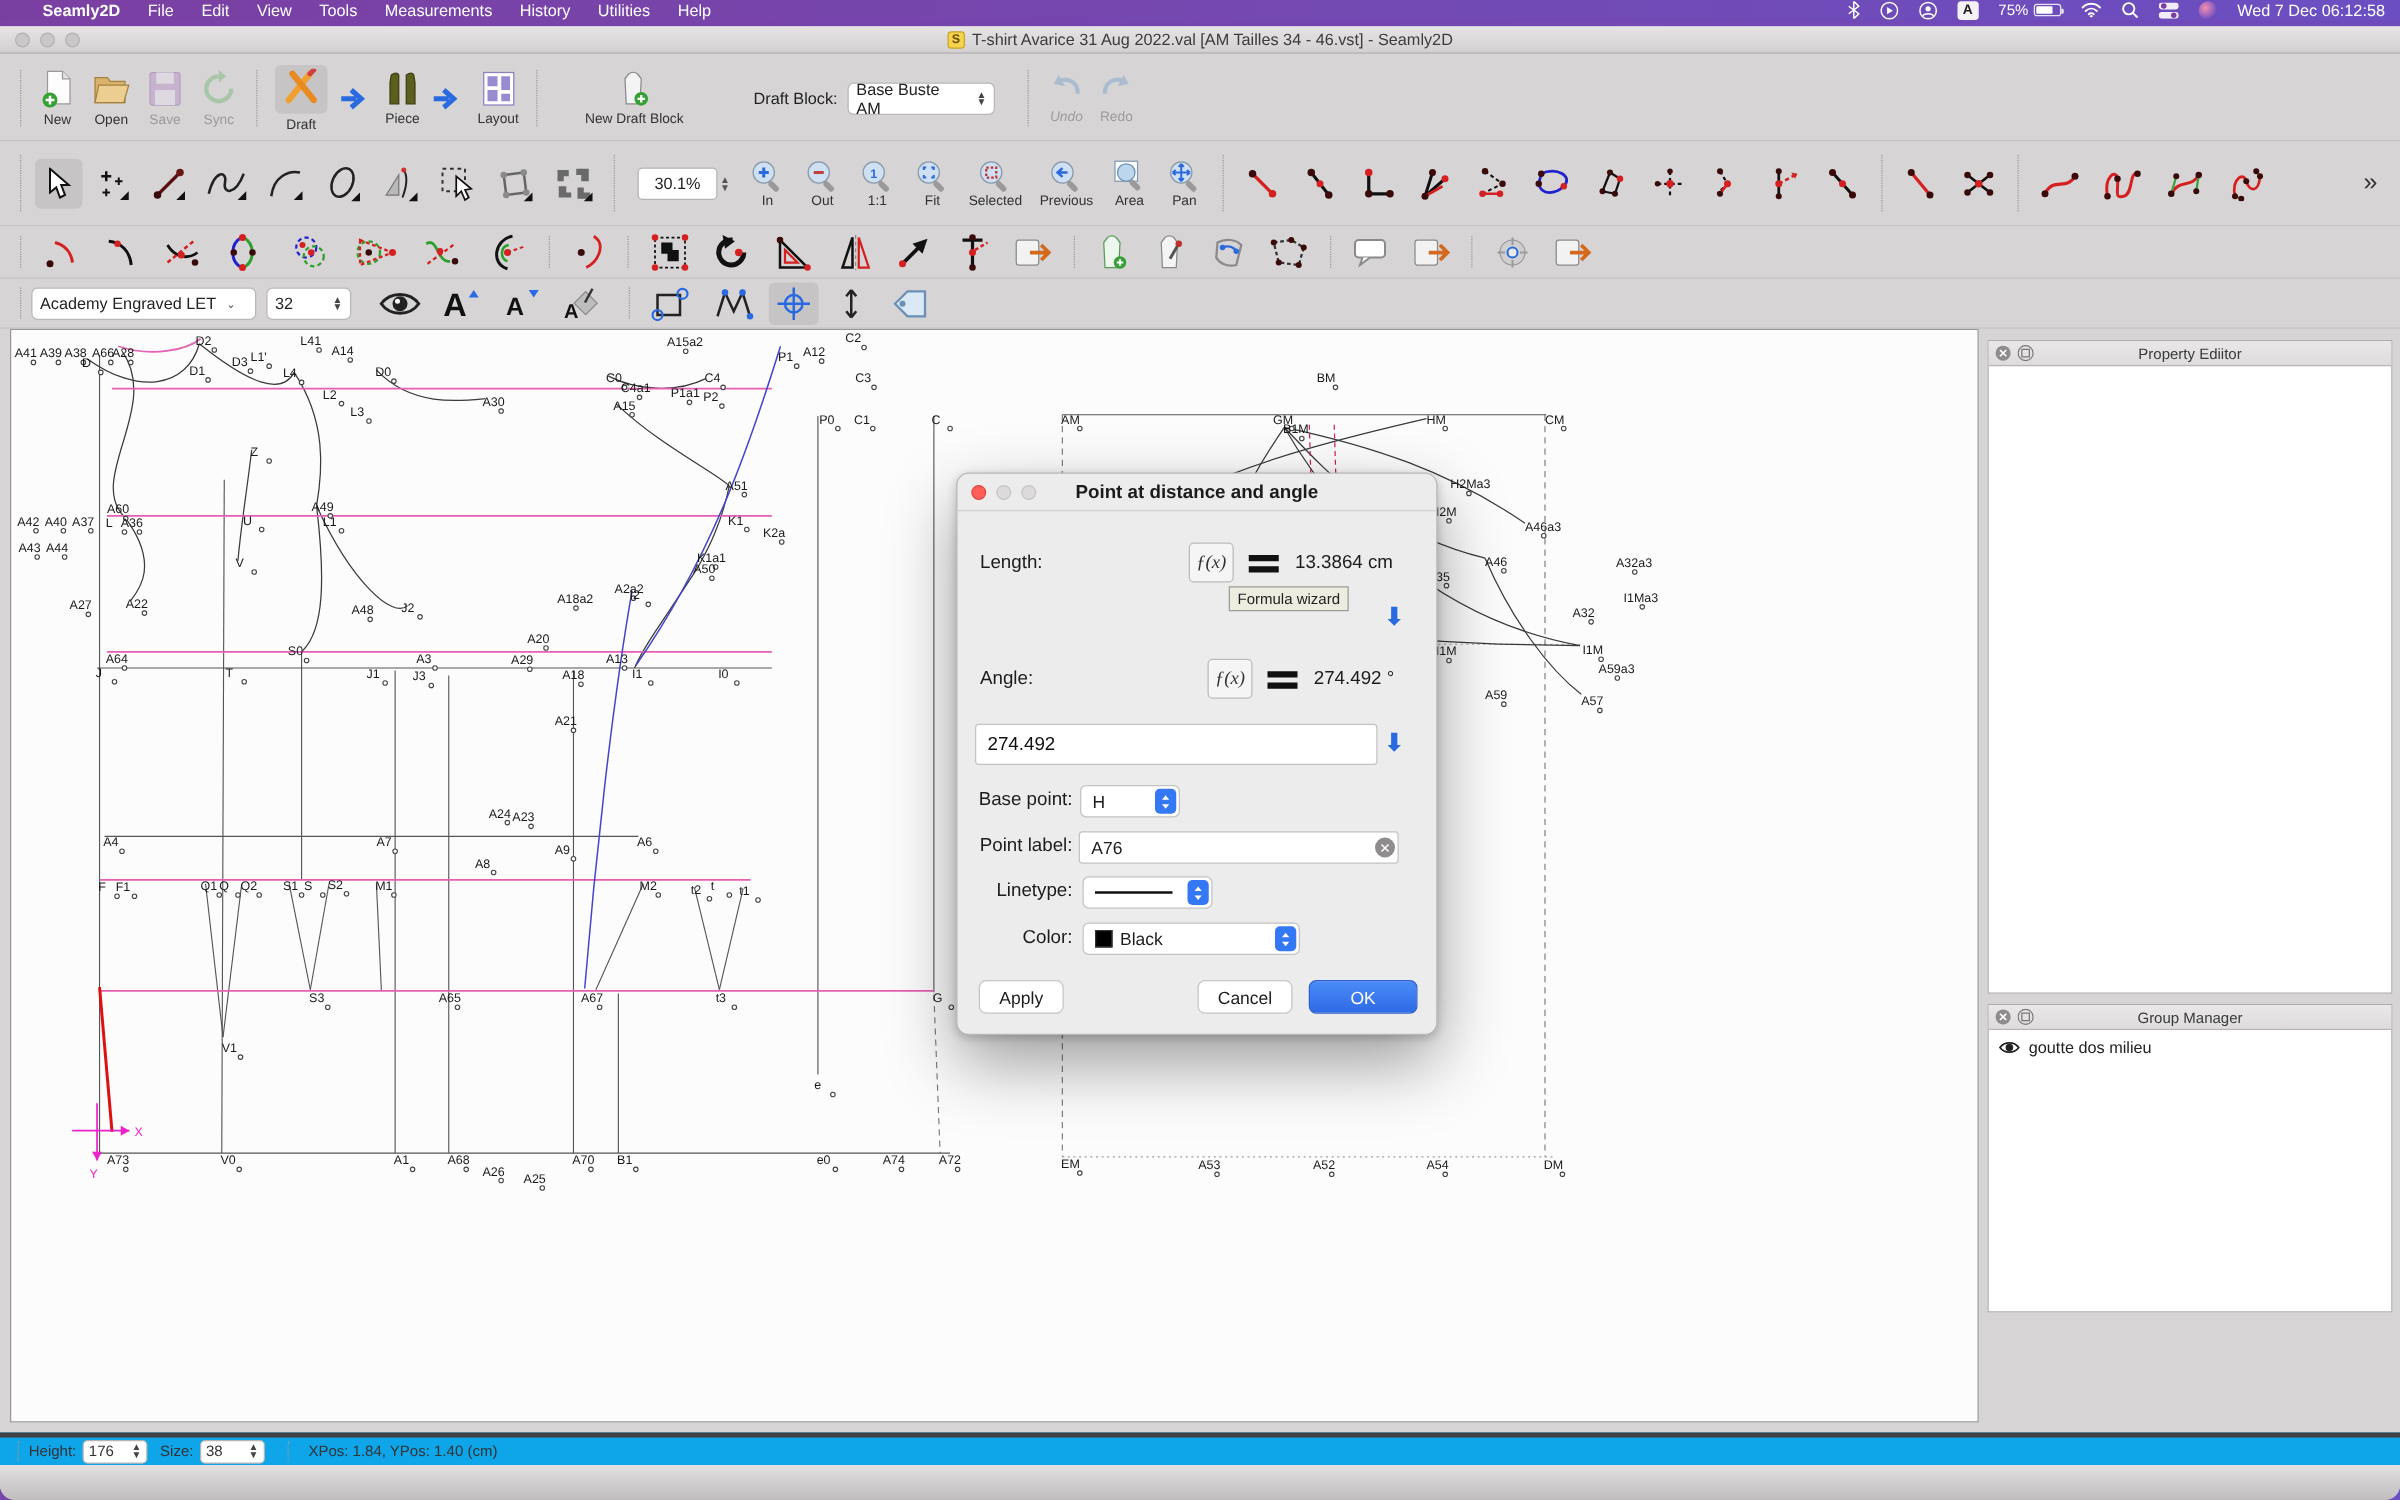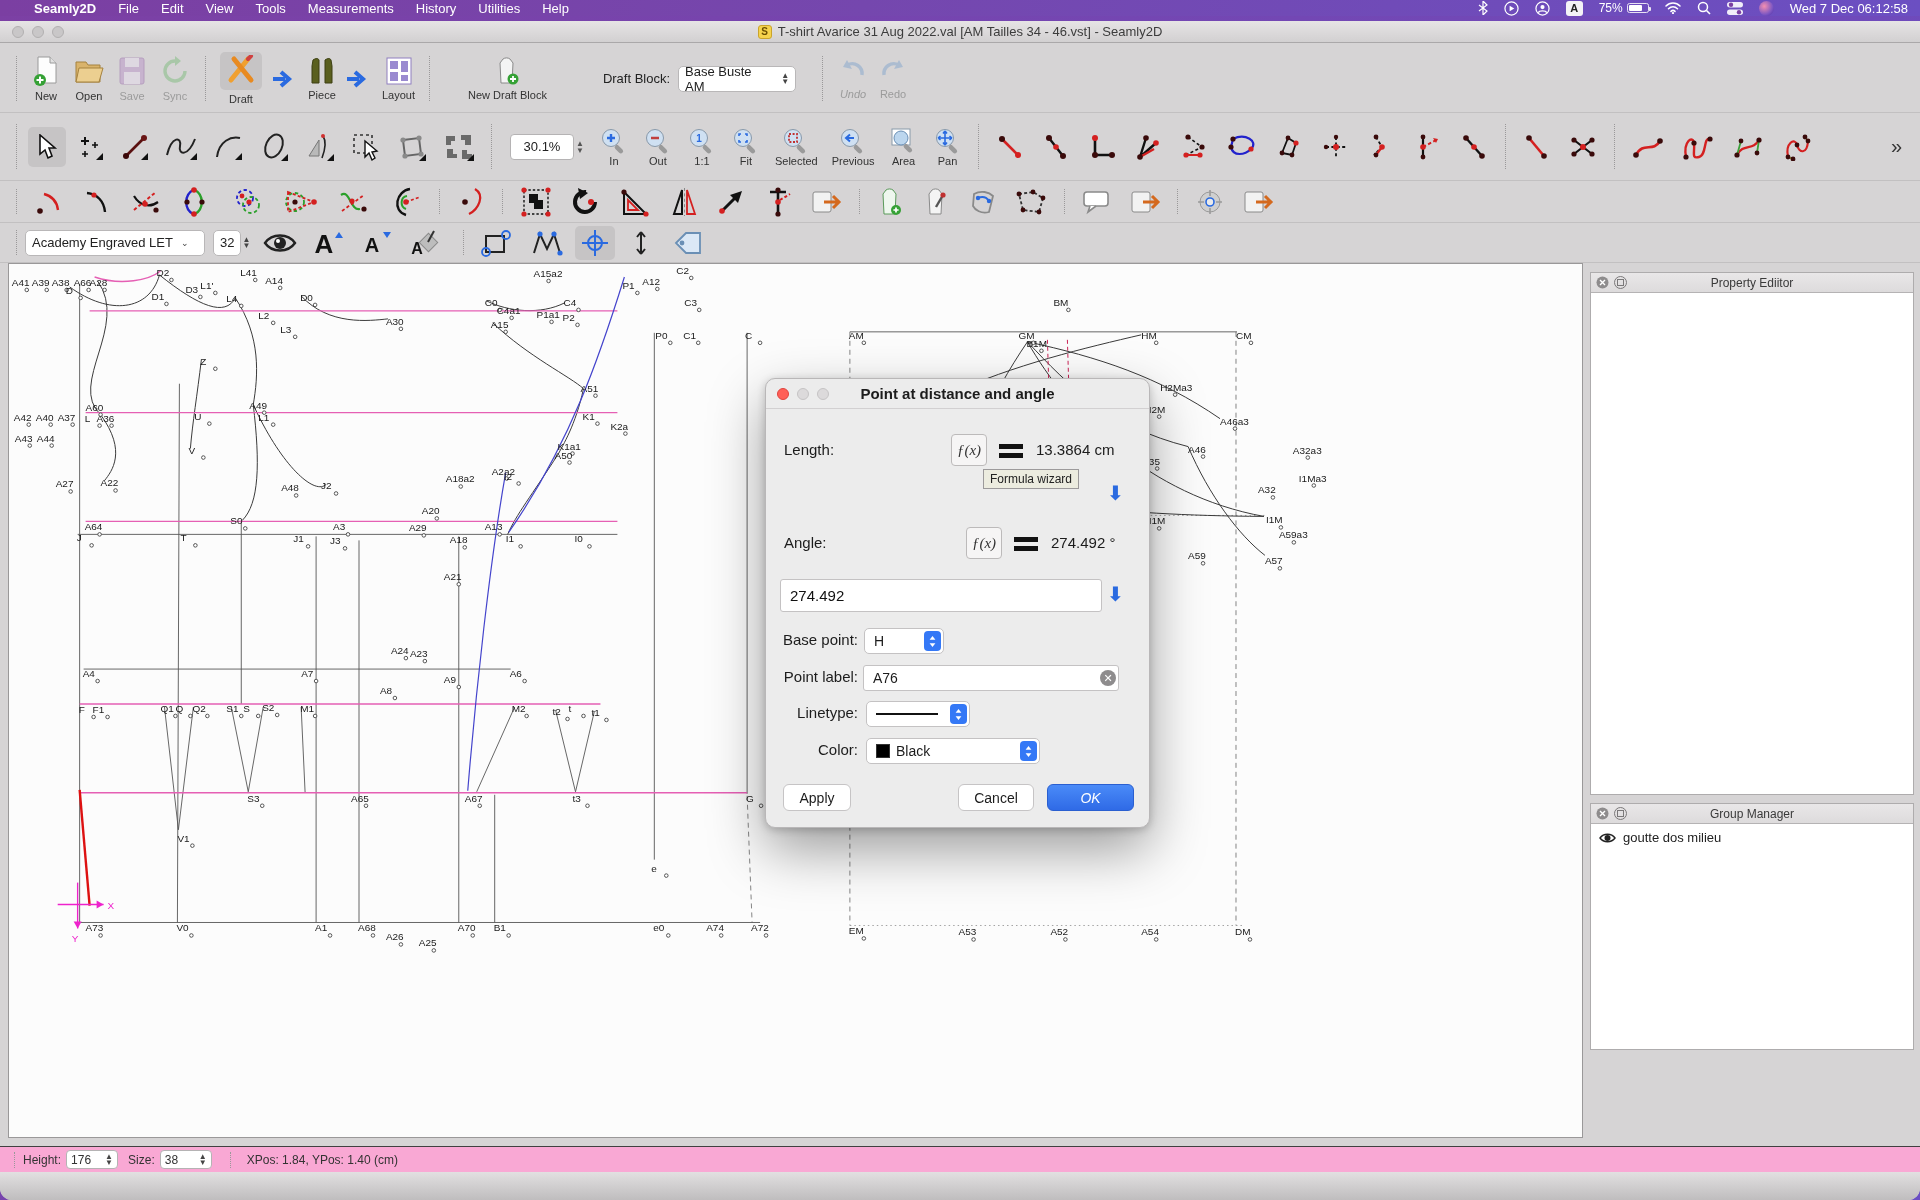--- a/index.html
+++ b/index.html
@@ -75,22 +75,22 @@
   .panel { position:absolute; left:1590px; width:324px; background:#fff; border:1px solid #aeacad; }
   .phead { height:20px; background:linear-gradient(#e9e7e8,#dddbdc); border-bottom:1px solid #b5b3b4;
     display:flex; align-items:center; font-size:12px; color:#3a3a3a; position:relative; }
   .phead .ttl { position:absolute; left:0; right:0; text-align:center; }
   .phead .pic { display:flex; gap:5px; margin-left:5px; z-index:2; }
   #prop-panel { top:9px; height:523px; }
   #group-panel { top:540px; height:247px; }
   .grp-row { display:flex; align-items:center; gap:7px; padding:6px 8px; font-size:13px; color:#222; }
 
   
-  #statusbar { position:absolute; top:1125px; left:0; right:0; height:26px; background:#f9a8d4;
-    border-top:1px solid #404040; display:flex; align-items:center; font-size:12px; color:#333; padding:0 6px; }
+  #statusbar { position:absolute; top:1125px; left:0; right:0; height:26px; background:#0ea5e9;
+    border-top:4px solid #404040; display:flex; align-items:center; font-size:12px; color:#333; padding:0 6px; }
   .sstep { background:#fff; border:1px solid #b5b3b4; border-radius:4px; height:19px; width:52px;
     display:flex; align-items:center; justify-content:space-between; padding:0 4px; margin:0 10px 0 5px; }
   #bottomstrip { position:absolute; top:1151px; left:0; right:0; height:28px;
     background:linear-gradient(#e2e0e1,#bfbdbe); }
 
   
   #dialog { position:absolute; left:765px; top:378px; width:385px; height:450px;
     background:#ececec; border:1px solid #b9b7b8; border-radius:10px;
     box-shadow:0 22px 55px rgba(0,0,0,.38), 0 2px 8px rgba(0,0,0,.2); z-index:40; font-size:15px; color:#1c1c1c; }
   #dialog .dtitle { height:30px; display:flex; align-items:center; justify-content:center;
@@ -795,21 +795,21 @@
         </svg>
     </div>
   </div>
 
   <div id="toolbar4" class="tbrow">
     <div class="vdiv"></div>
     <div class="selbox" style="width:180px; margin-right:8px;">
       <span>Academy Engraved LET</span>
       <span class="udc" style="line-height:10px;font-size:9px;">⌄</span>
     </div>
-    <div class="selbox" style="width:28px; margin-right:14px; justify-content:space-between;">
+    <div class="selbox" style="width:68px; margin-right:14px; justify-content:space-between;">
       <span>32</span>
       <span class="udc">
           <b>▲</b>
           <b>▼</b>
         </span>
     </div>
     <div class="ibtn" style="width:44px;height:34px;">
       <svg width="34" height="24" viewBox="0 0 34 24">
           <path d="M2 12 C9 2 25 2 32 12 C25 22 9 22 2 12 Z" fill="none" stroke="#222" stroke-width="2.4"></path>
           <circle cx="17" cy="12" r="6" fill="#222"></circle>
@@ -1352,14 +1352,14 @@
     <span class="bstep">
         <svg width="9" height="13" viewBox="0 0 10 14">
           <path d="M5 1 L8.2 5 H1.8 Z" fill="#fff"></path>
           <path d="M5 13 L1.8 9 H8.2 Z" fill="#fff"></path>
         </svg>
       </span>
   </div>
 
   <div class="dbtn" style="left:17px;top:405px;width:68px;">Apply</div>
   <div class="dbtn" style="left:192px;top:405px;width:76px;">Cancel</div>
-  <div class="dbtn blue" style="left:281px;top:405px;width:87px;font-style:italic;">OK</div>
+  <div class="dbtn blue" style="left:281px;top:405px;width:87px;">OK</div>
 </div>
 
 </body></html>

